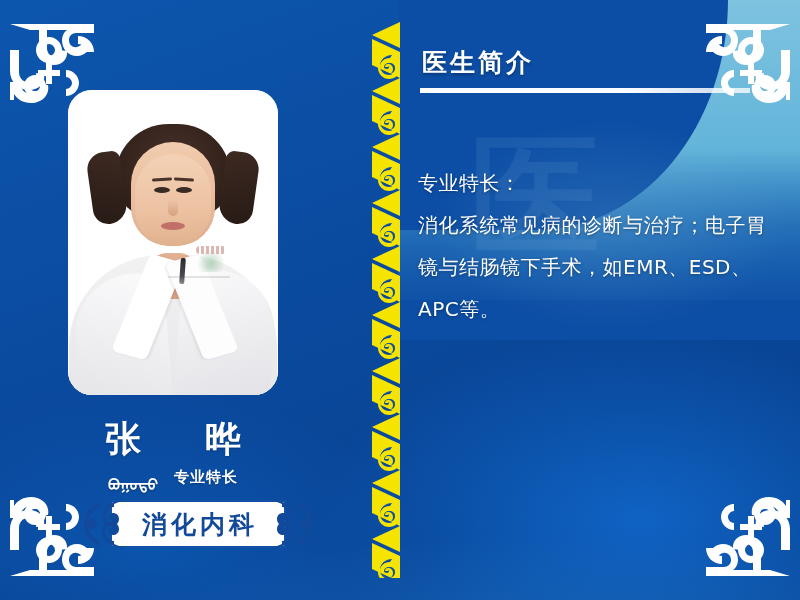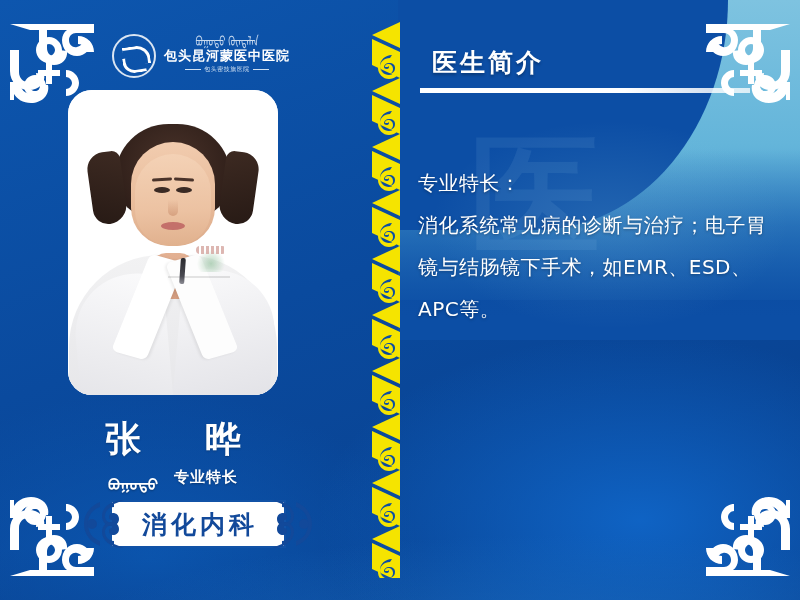--- a/index.html
+++ b/index.html
@@ -250,21 +250,20 @@
     position:absolute; left:366px; top:22px; width:40px; height:556px;
     overflow:hidden;
   }
 
   
   .panel-title{
     position:absolute; left:422px; top:46px;
     color:#ffffff; font-size:25px; font-weight:bold; letter-spacing:3px;
     font-family:"DejaVu Sans", sans-serif;
     text-shadow:0 2px 3px rgba(0,0,0,.3);
-    margin-left:10px;
   }
   .panel-rule{
     position:absolute; left:420px; top:88px; width:330px; height:5px;
     background:linear-gradient(90deg,#ffffff 0%, #ffffff 62%, rgba(255,255,255,.75) 100%);
   }
   .panel-body{
     position:absolute; left:418px; top:162px; width:352px;
     color:#ffffff; font-size:20px; line-height:42px;
     font-family:"DejaVu Sans", sans-serif;
     text-shadow:0 1px 3px rgba(0,0,0,.35);
@@ -340,28 +339,20 @@
         <path d="M30 30 c0-7 6-13 13-13 7 0 13 6 13 13 0 7-6 13-13 13 -7 0-13-6-13-13 z m7 0 c0 3 3 6 6 6 3 0 6-3 6-6 0-3-3-6-6-6 -3 0-6 3-6 6 z"></path>
         <rect x="40" y="42" width="6" height="22"></rect>
         <rect x="32" y="50" width="22" height="6"></rect>
         <path d="M18 66 c0-6 5-11 11-11 6 0 11 5 11 11 0 6-5 11-11 11 -6 0-11-5-11-11 z m6 0 c0 3 2 5 5 5 3 0 5-2 5-5 0-3-2-5-5-5 -3 0-5 2-5 5 z"></path>
         <path d="M60 50 c7 0 13 6 13 13 0 7-6 13-13 13 l0-7 c3 0 6-3 6-6 0-3-3-6-6-6 z"></path>
         <path d="M72 16 c9 0 16 7 16 16 l-8 0 c0-5-3-8-8-8 z"></path>
       </g>
     </svg>
   </div>
 
-  <div class="hosp">
-    <div class="hosp-mark"></div>
-    <div class="hosp-txt">
-      <div class="hosp-mn">ᠪᠤᠭᠤᠲᠤ ᠬᠦᠨᠳᠡᠯᠡᠨ</div>
-      <div class="hosp-cn">包头昆河蒙医中医院</div>
-      <div class="hosp-sub">包头密技旗医院</div>
-    </div>
-  </div>
 
   <div class="photo-card">
     <div class="photo-inner">
       <div class="p-body"></div>
       <div class="p-shoulderL"></div>
       <div class="p-shoulderR"></div>
       <div class="p-hair"></div>
       <div class="p-hair-l"></div>
       <div class="p-hair-r"></div>
       <div class="p-neck"></div>

